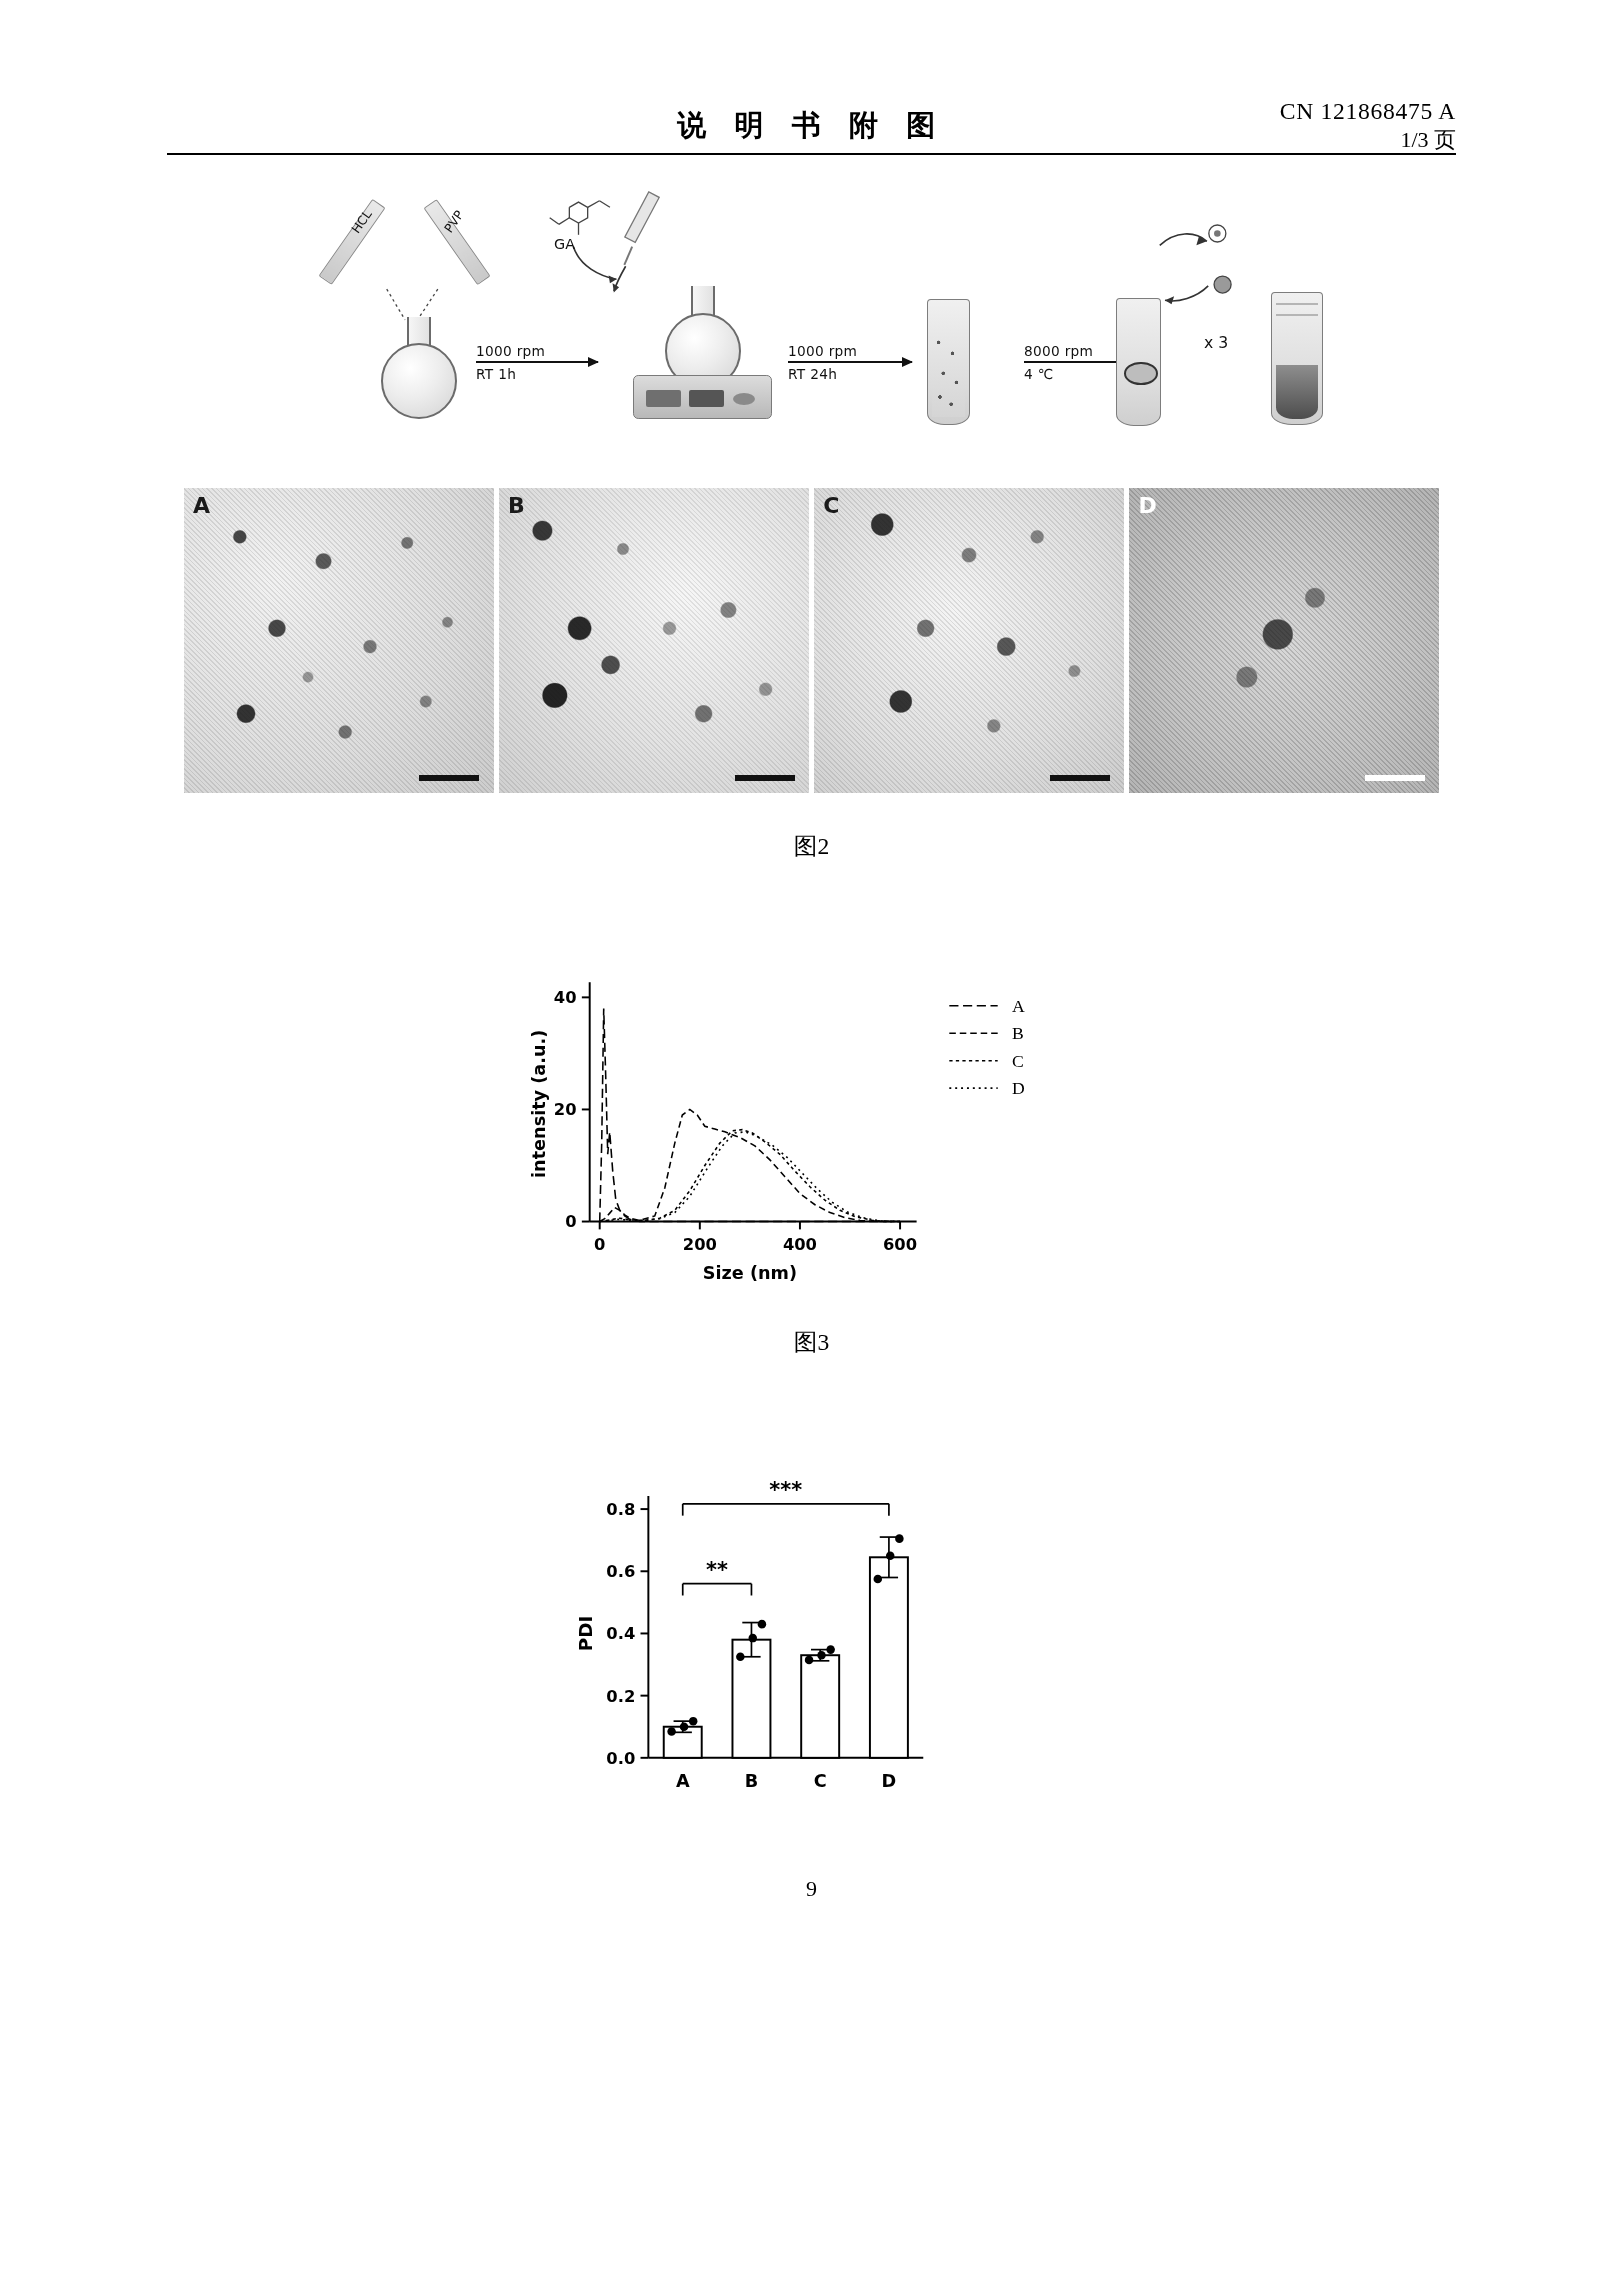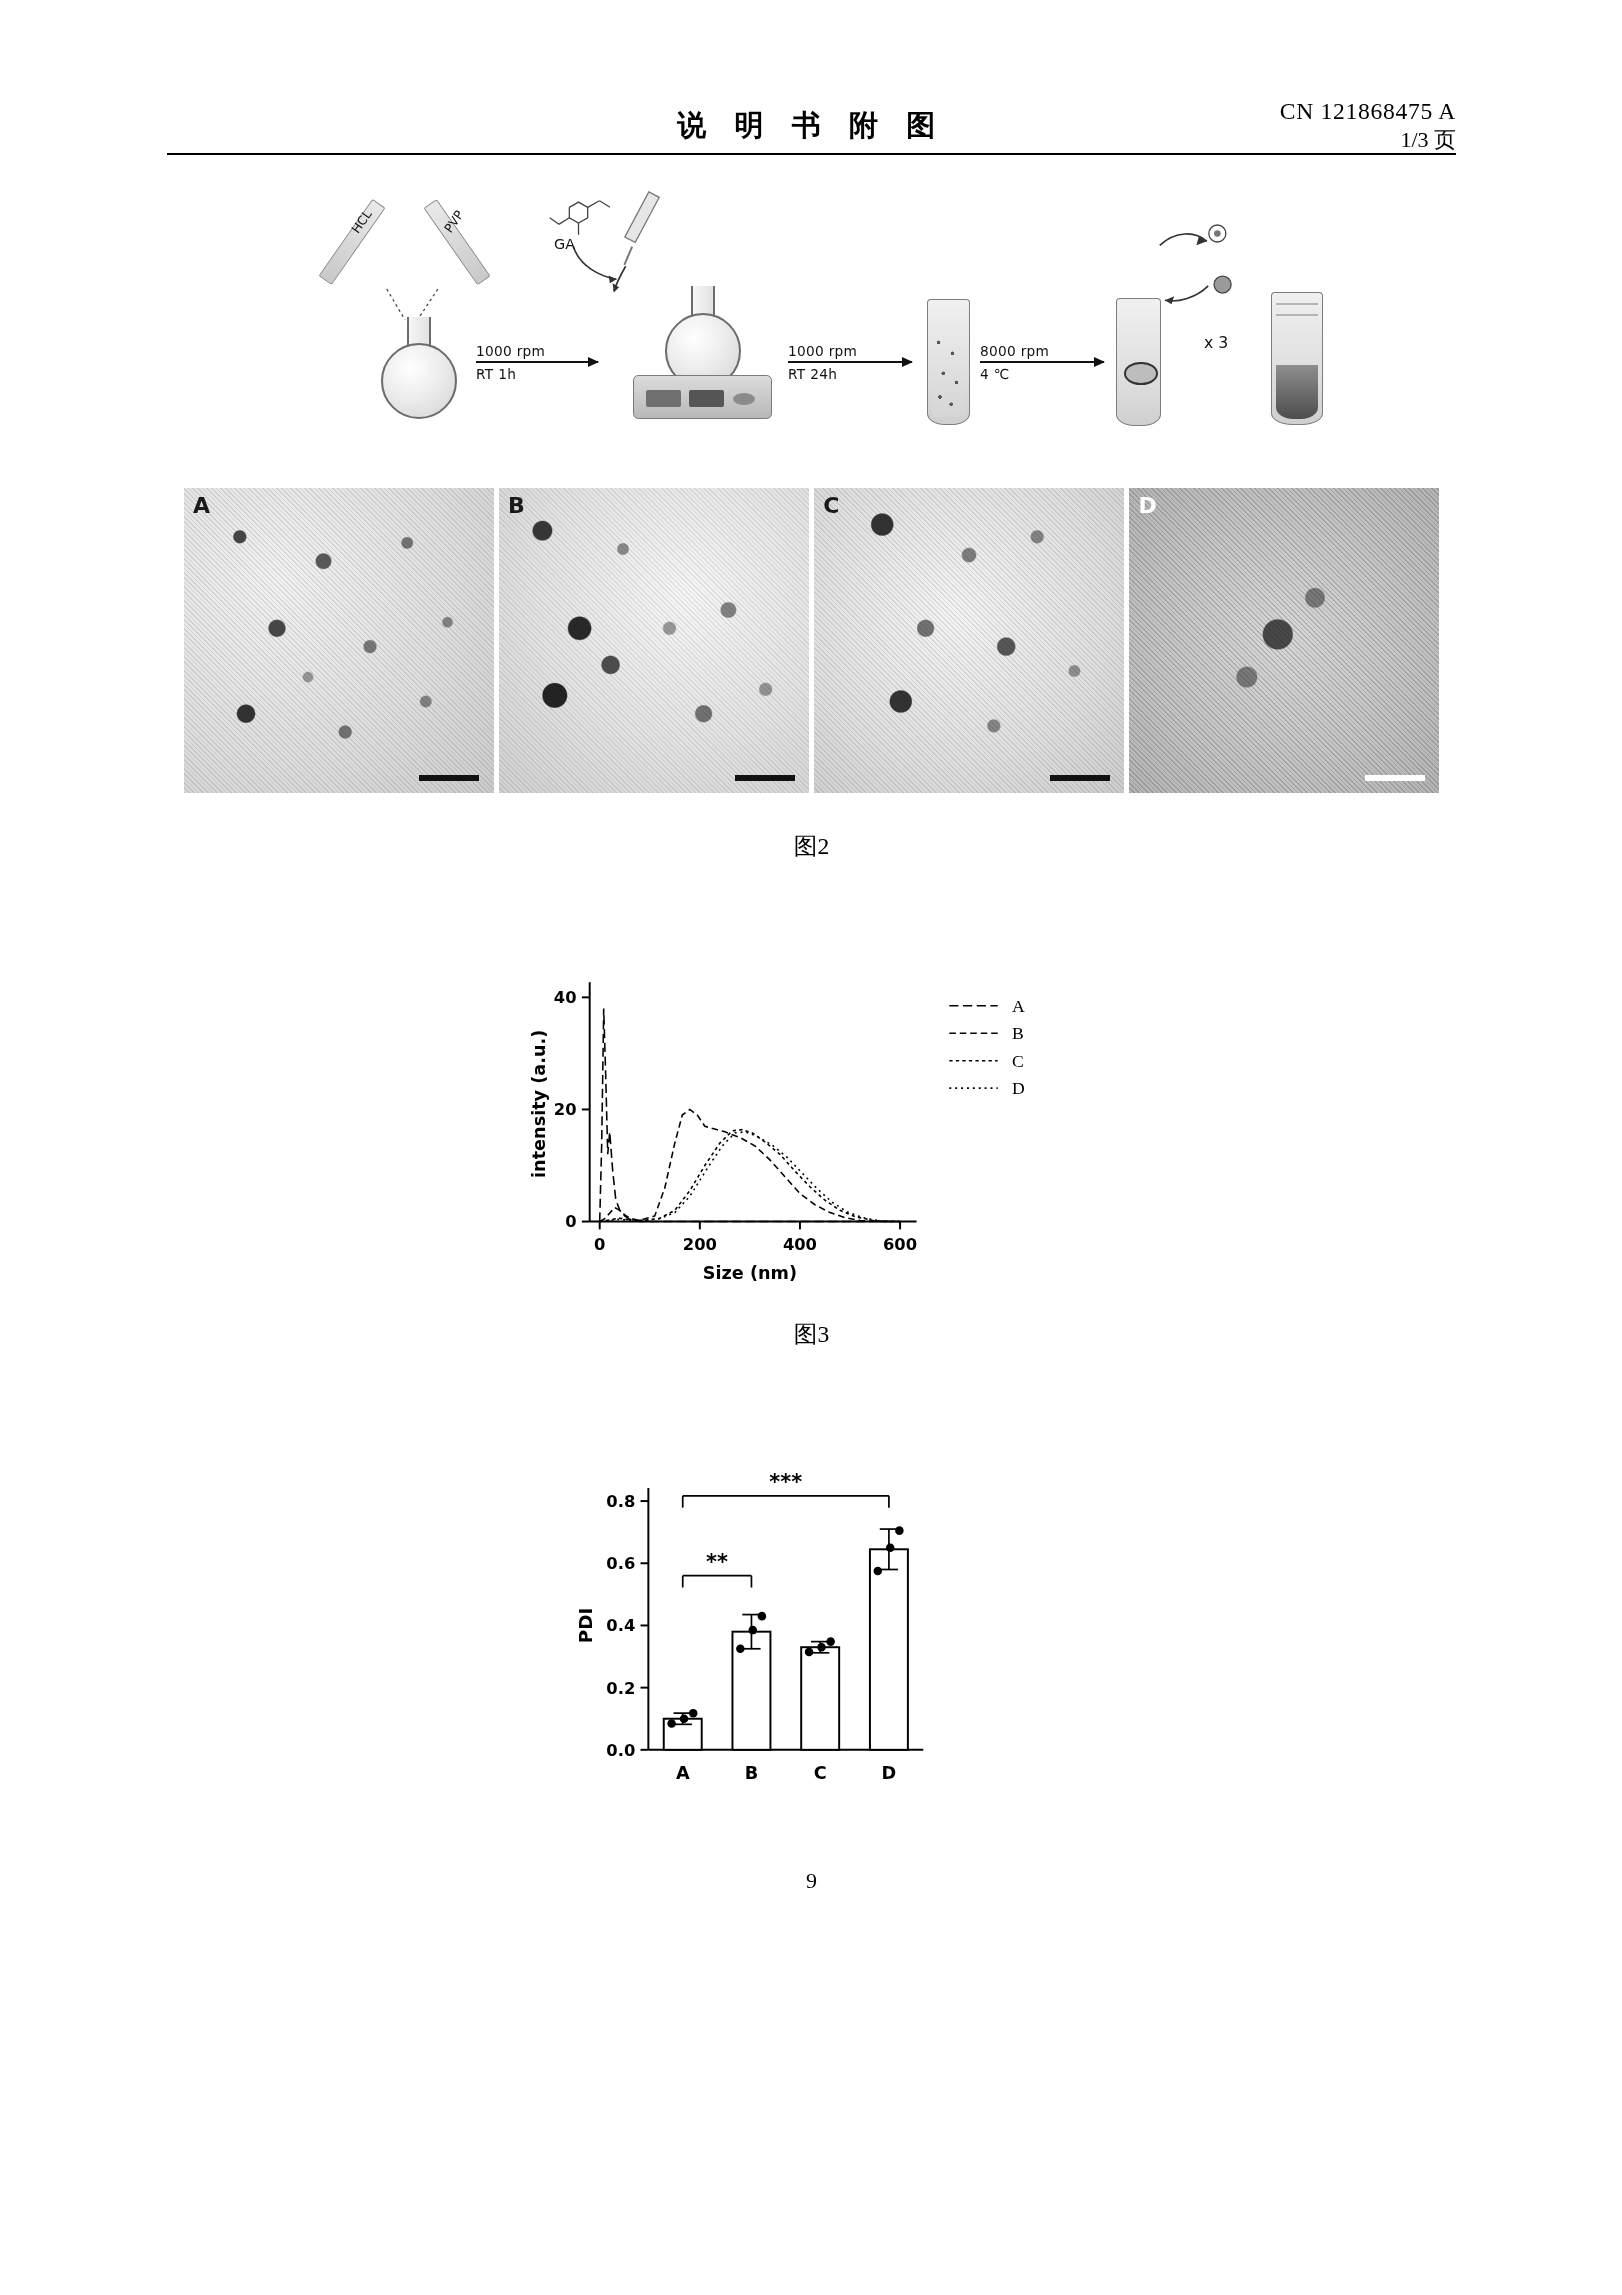--- a/index.html
+++ b/index.html
@@ -301,21 +301,21 @@
                       background:
                         radial-gradient(circle at 20% 18%, #555 1.6px, transparent 2px),
                         radial-gradient(circle at 62% 30%, #555 1.6px, transparent 2px),
                         radial-gradient(circle at 34% 52%, #555 1.6px, transparent 2px),
                         radial-gradient(circle at 74% 62%, #555 1.6px, transparent 2px),
                         radial-gradient(circle at 24% 78%, #555 1.6px, transparent 2px),
                         radial-gradient(circle at 58% 86%, #555 1.6px, transparent 2px),
                         linear-gradient(180deg,#eaeaea,#d5d5d5);"></div>
         </div>
 
-        <div class="arrow-wrap" style="left:734px;top:175px;width:124px;">
+        <div class="arrow-wrap" style="left:778px;top:175px;width:124px;">
           <div class="top">8000 rpm</div>
           <div class="arrow-line"></div>
           <div class="bot">4 ℃</div>
         </div>
 
         <div class="tube" style="left:870px;top:130px;width:43px;height:126px;">
           <div style="position:absolute;left:6.5px;top:63px;width:30px;height:19.6px;border:2px solid #333;border-radius:50%;background:#bdbdbd;"></div>
         </div>
 
         <div class="f1-label" style="left:958px;top:165px;font-size:15.7px;">x 3</div>
@@ -431,21 +431,21 @@
           <line x1="760" y1="70" x2="834" y2="70" stroke="#000" stroke-width="2.4" stroke-dasharray="14,7"></line>
           <text x="856" y="79" font-family="Liberation Serif, serif" font-size="27">A</text>
           <line x1="760" y1="112" x2="834" y2="112" stroke="#000" stroke-width="2.4" stroke-dasharray="10,6"></line>
           <text x="856" y="121" font-family="Liberation Serif, serif" font-size="27">B</text>
           <line x1="760" y1="154" x2="834" y2="154" stroke="#000" stroke-width="2.4" stroke-dasharray="5,5"></line>
           <text x="856" y="163" font-family="Liberation Serif, serif" font-size="27">C</text>
           <line x1="760" y1="196" x2="834" y2="196" stroke="#000" stroke-width="2.4" stroke-dasharray="3,6"></line>
           <text x="856" y="205" font-family="Liberation Serif, serif" font-size="27">D</text>
         </svg>
     </div>
-    <div class="fig-caption" style="margin-top:18px;">图3</div>
+    <div class="fig-caption" style="margin-top:26px;">图3</div>
   </div>
 
   <div class="fig-block" id="fig4-area">
     <div id="fig4-wrap">
       <svg id="fig4-svg" width="720" height="380" viewBox="0 0 1100 580">
           <line x1="300" y1="70" x2="300" y2="470" stroke="#000" stroke-width="3"></line>
           <line x1="300" y1="470" x2="720" y2="470" stroke="#000" stroke-width="3"></line>
           <line x1="300" y1="470" x2="288" y2="470" stroke="#000" stroke-width="3"></line>
           <text x="280" y="479" text-anchor="end" font-family="DejaVu Sans, sans-serif" font-size="25" font-weight="bold">0.0</text>
           <line x1="300" y1="375" x2="288" y2="375" stroke="#000" stroke-width="3"></line>

